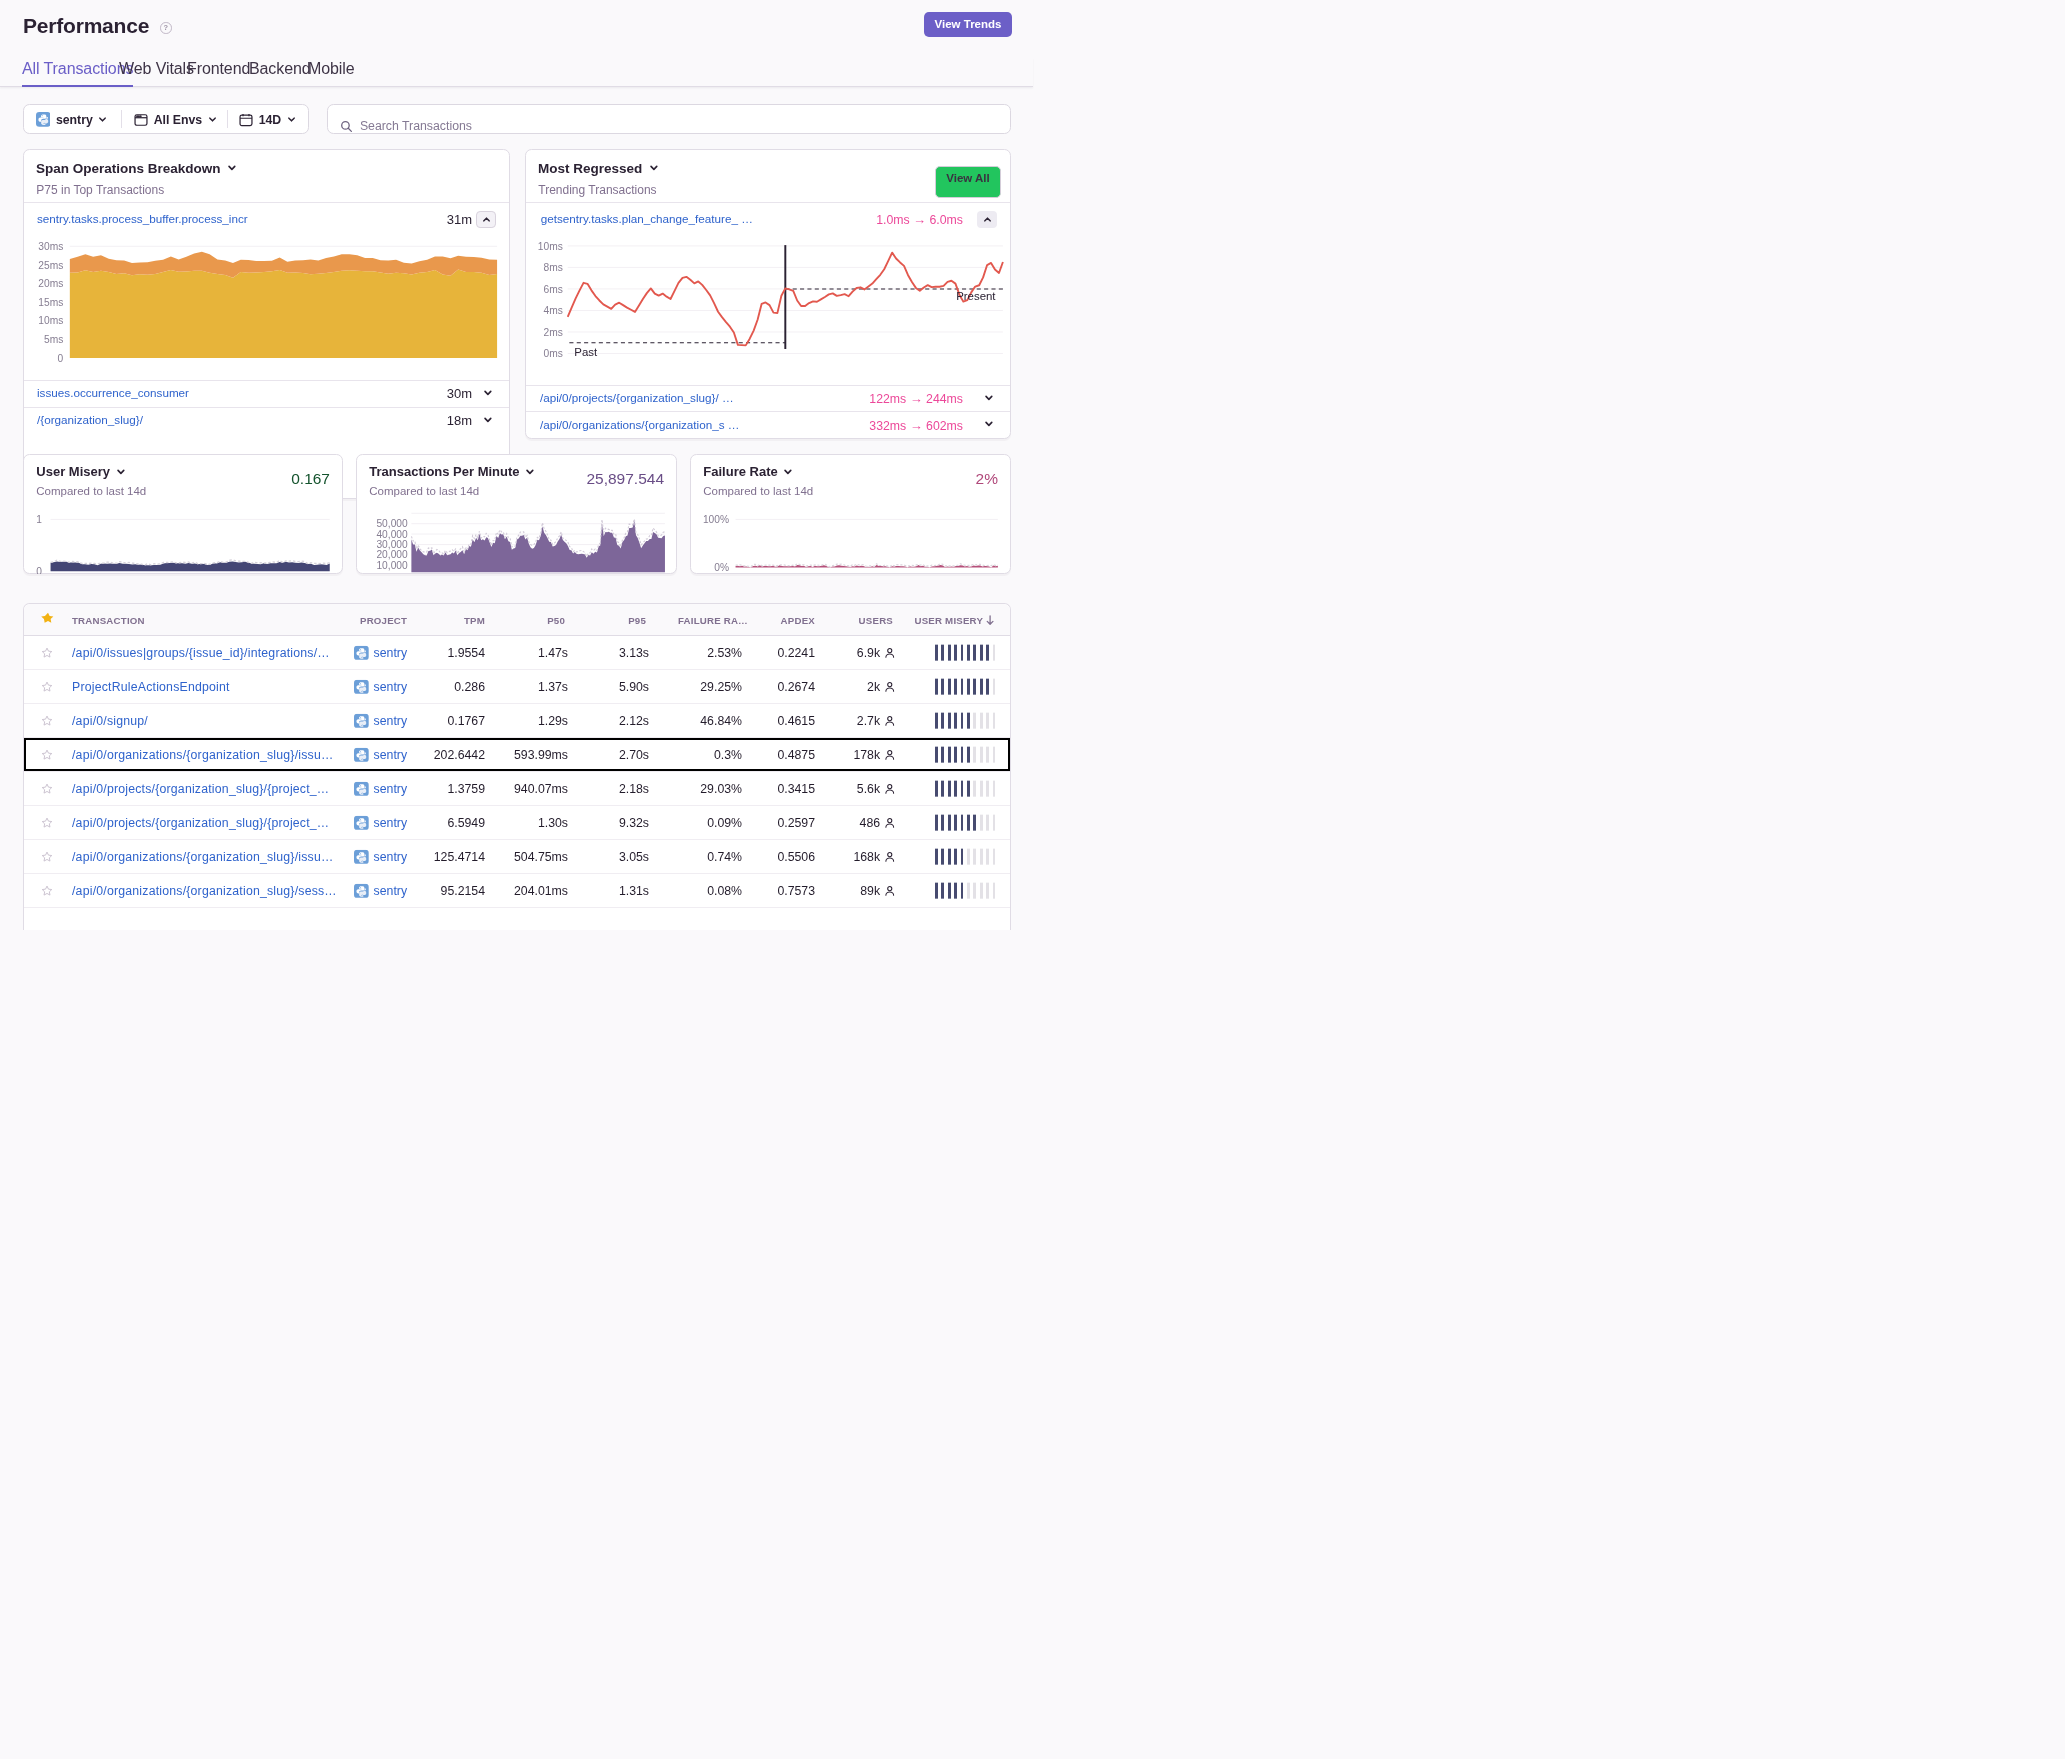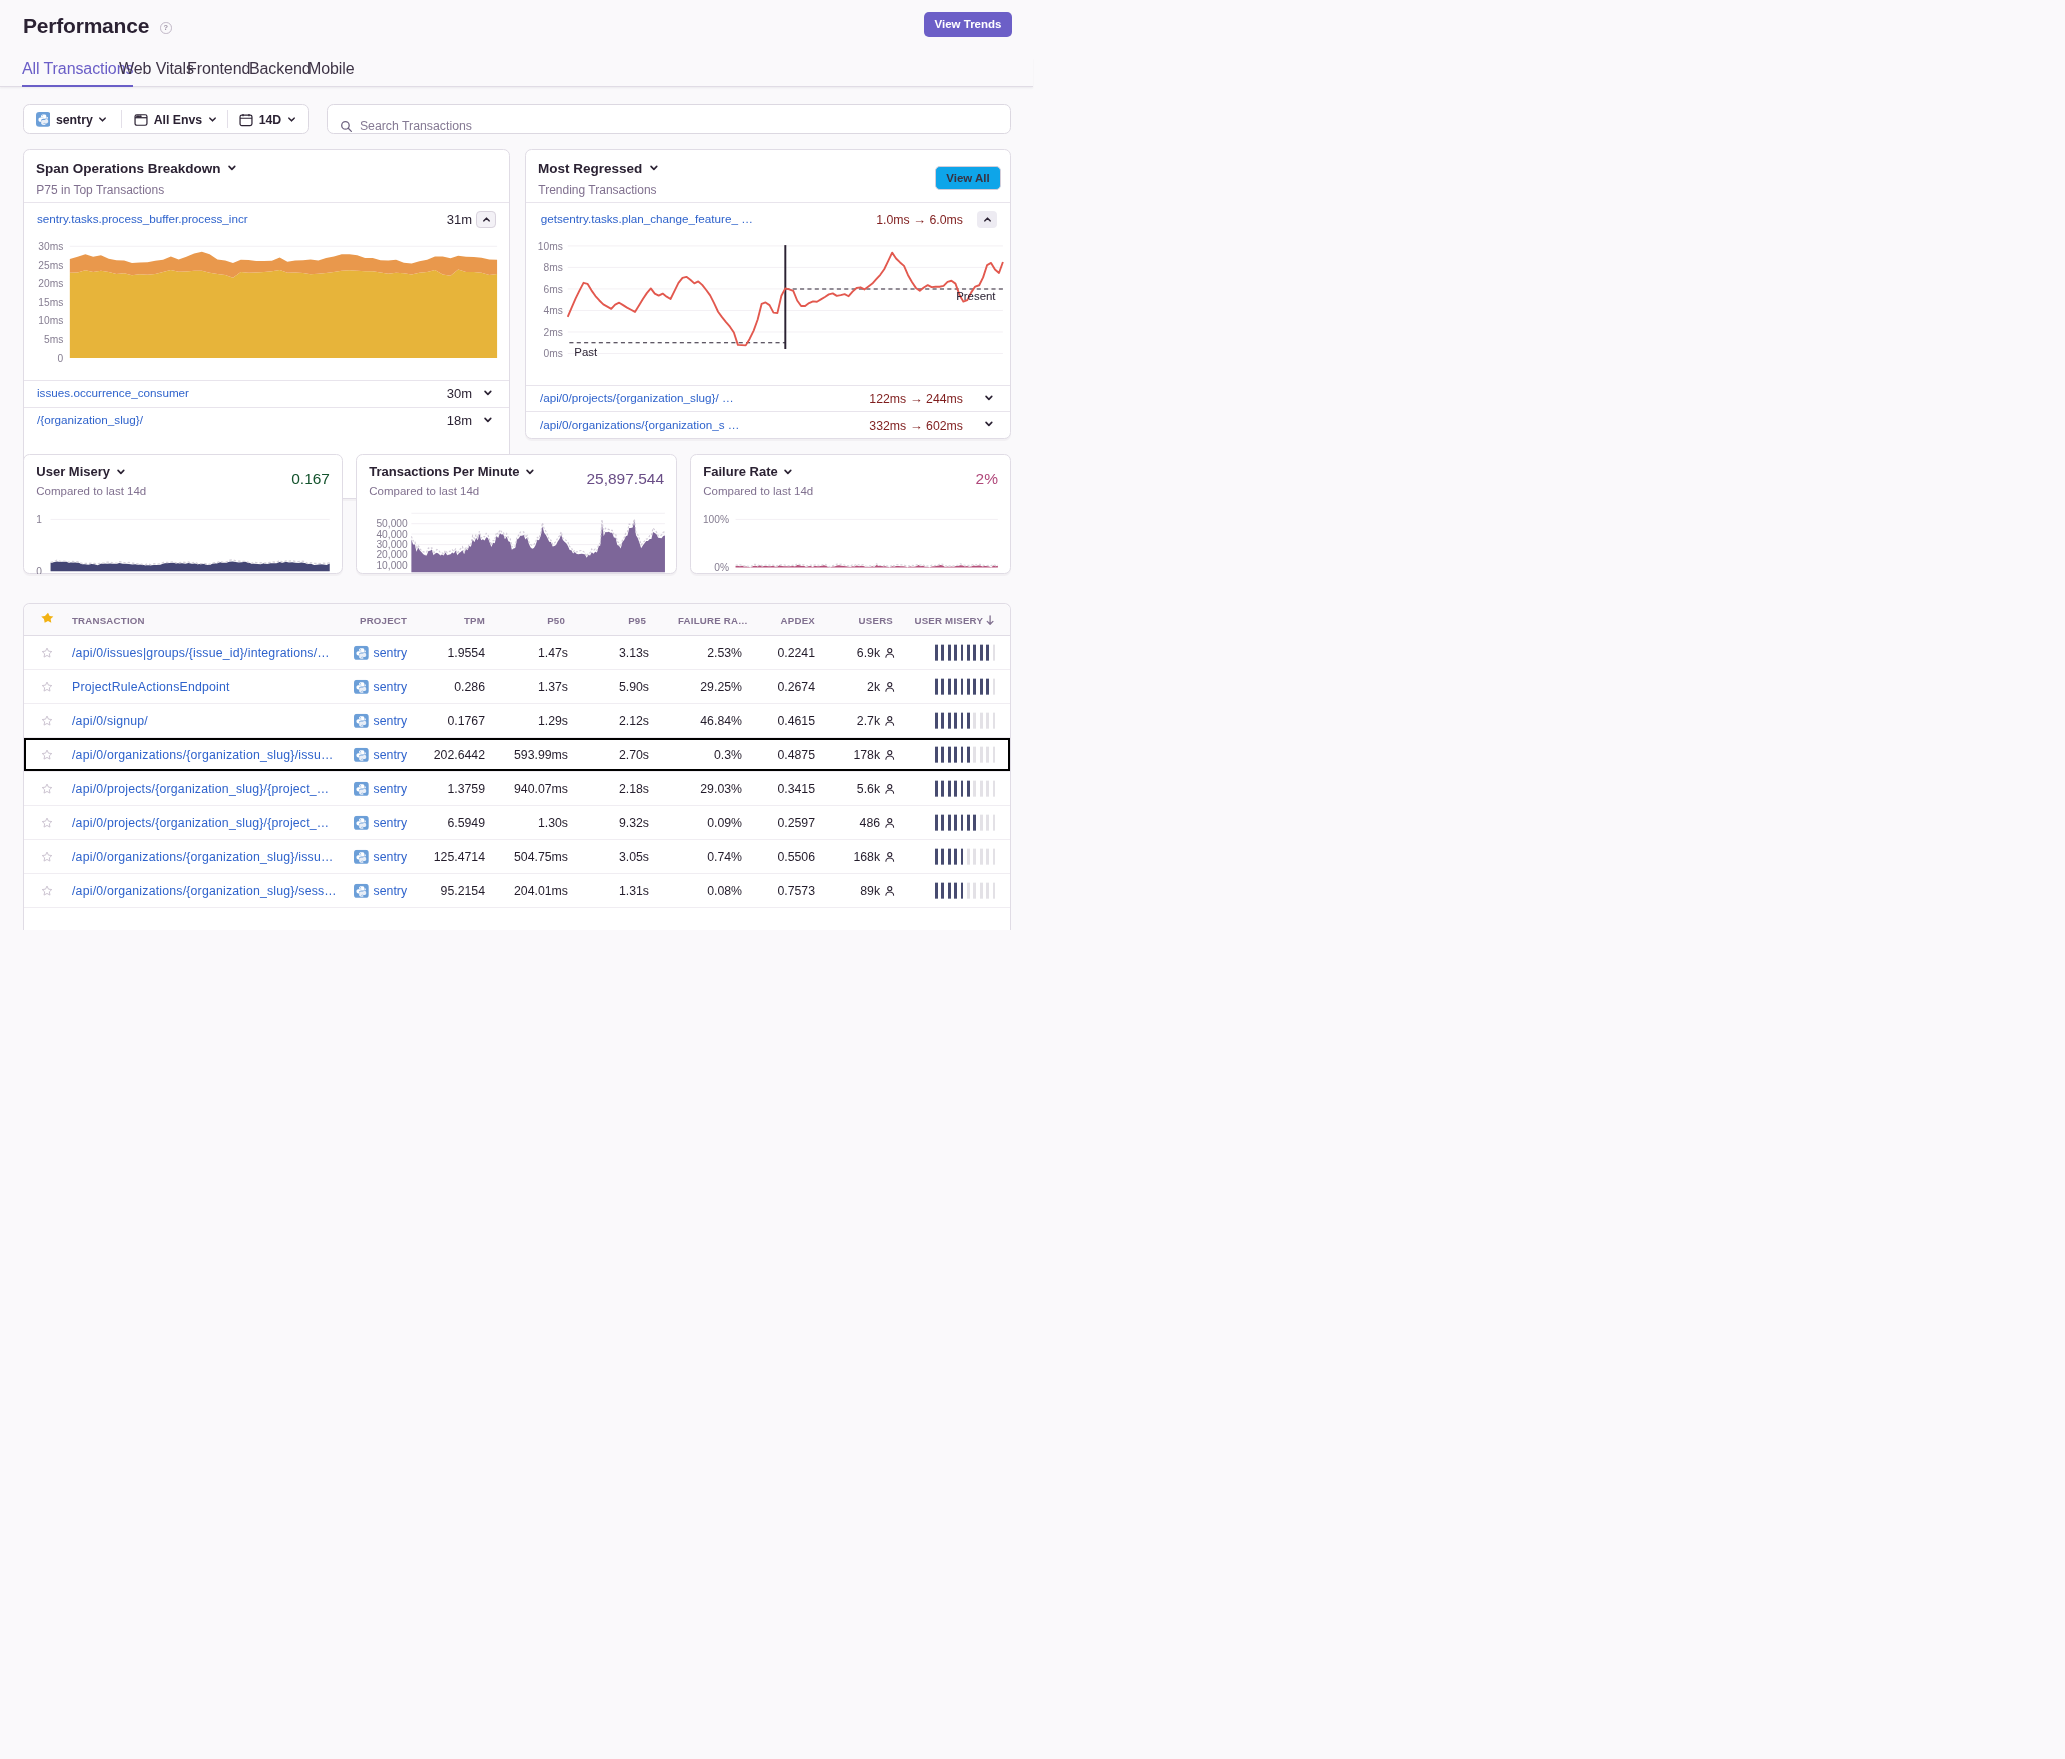--- a/index.html
+++ b/index.html
@@ -28,23 +28,23 @@
 .panel { position:absolute; background:#fff; border:0.8px solid #e0dce5; border-radius:6.5px; box-shadow:0 1.6px 0.8px rgba(43,34,51,0.04); }
 #p1 { left:23px; top:149px; width:487px; height:350px; }
 #p2 { left:525px; top:149px; width:486px; height:290px; }
 .ptitle { position:absolute; left:12px; top:10.6px; font-size:13.5px; font-weight:700; color:#2b2233; display:flex; align-items:center; gap:6.5px; }
 .psub { position:absolute; left:12.3px; top:33px; font-size:12px; color:#80708f; }
 .pdiv { position:absolute; left:0; right:0; height:0.8px; background:#e8e4ec; }
 .prow-link { font-size:11.7px; }
 .collapse { position:absolute; width:19.6px; height:17px; border-radius:4.1px; background:#edebf2; display:flex; align-items:center; justify-content:center; }
 .collapse.b { border:0.8px solid #d8d2dd; background:#f3f1f6; }
 .pval { position:absolute; font-size:13px; color:#2b2233; }
-.gval { position:absolute; right:47px; font-size:12.3px; color:#7f1d1d; white-space:nowrap; }
+.gval { position:absolute; right:47px; font-size:12.3px; color:#ec4899; white-space:nowrap; }
 .axlab { font-size:12.5px; fill:#857d91; }
-.viewall { position:absolute; left:409px; top:15.5px; width:66px; height:24px; background:#0ea5e9; border:0.8px solid #d4cdd9; border-radius:4.9px;
+.viewall { position:absolute; left:409px; top:15.5px; width:66px; height:32px; background:#22c55e; border:0.8px solid #d4cdd9; border-radius:4.9px;
   text-align:center; line-height:22px; font-size:11.5px; font-weight:700; color:#3a3240; }
 
 
 .mini { position:absolute; top:454px; height:120px; background:#fff; border:0.8px solid #e0dce5; border-radius:6.5px; box-shadow:0 1.6px 0.8px rgba(43,34,51,0.04); }
 .mtitle { position:absolute; left:12.3px; top:9px; font-size:13px; font-weight:700; color:#2b2233; display:flex; align-items:center; gap:5.7px; }
 .msub { position:absolute; left:12.3px; top:29.5px; font-size:11.5px; color:#80708f; }
 .mval { position:absolute; top:15px; right:12px; font-size:15.5px; }
 
 
 .table { position:absolute; left:23px; top:603px; width:988px; height:327px; background:#fff; border:0.8px solid #e0dce5; border-radius:6.5px 6.5px 0 0; border-bottom:none; }

